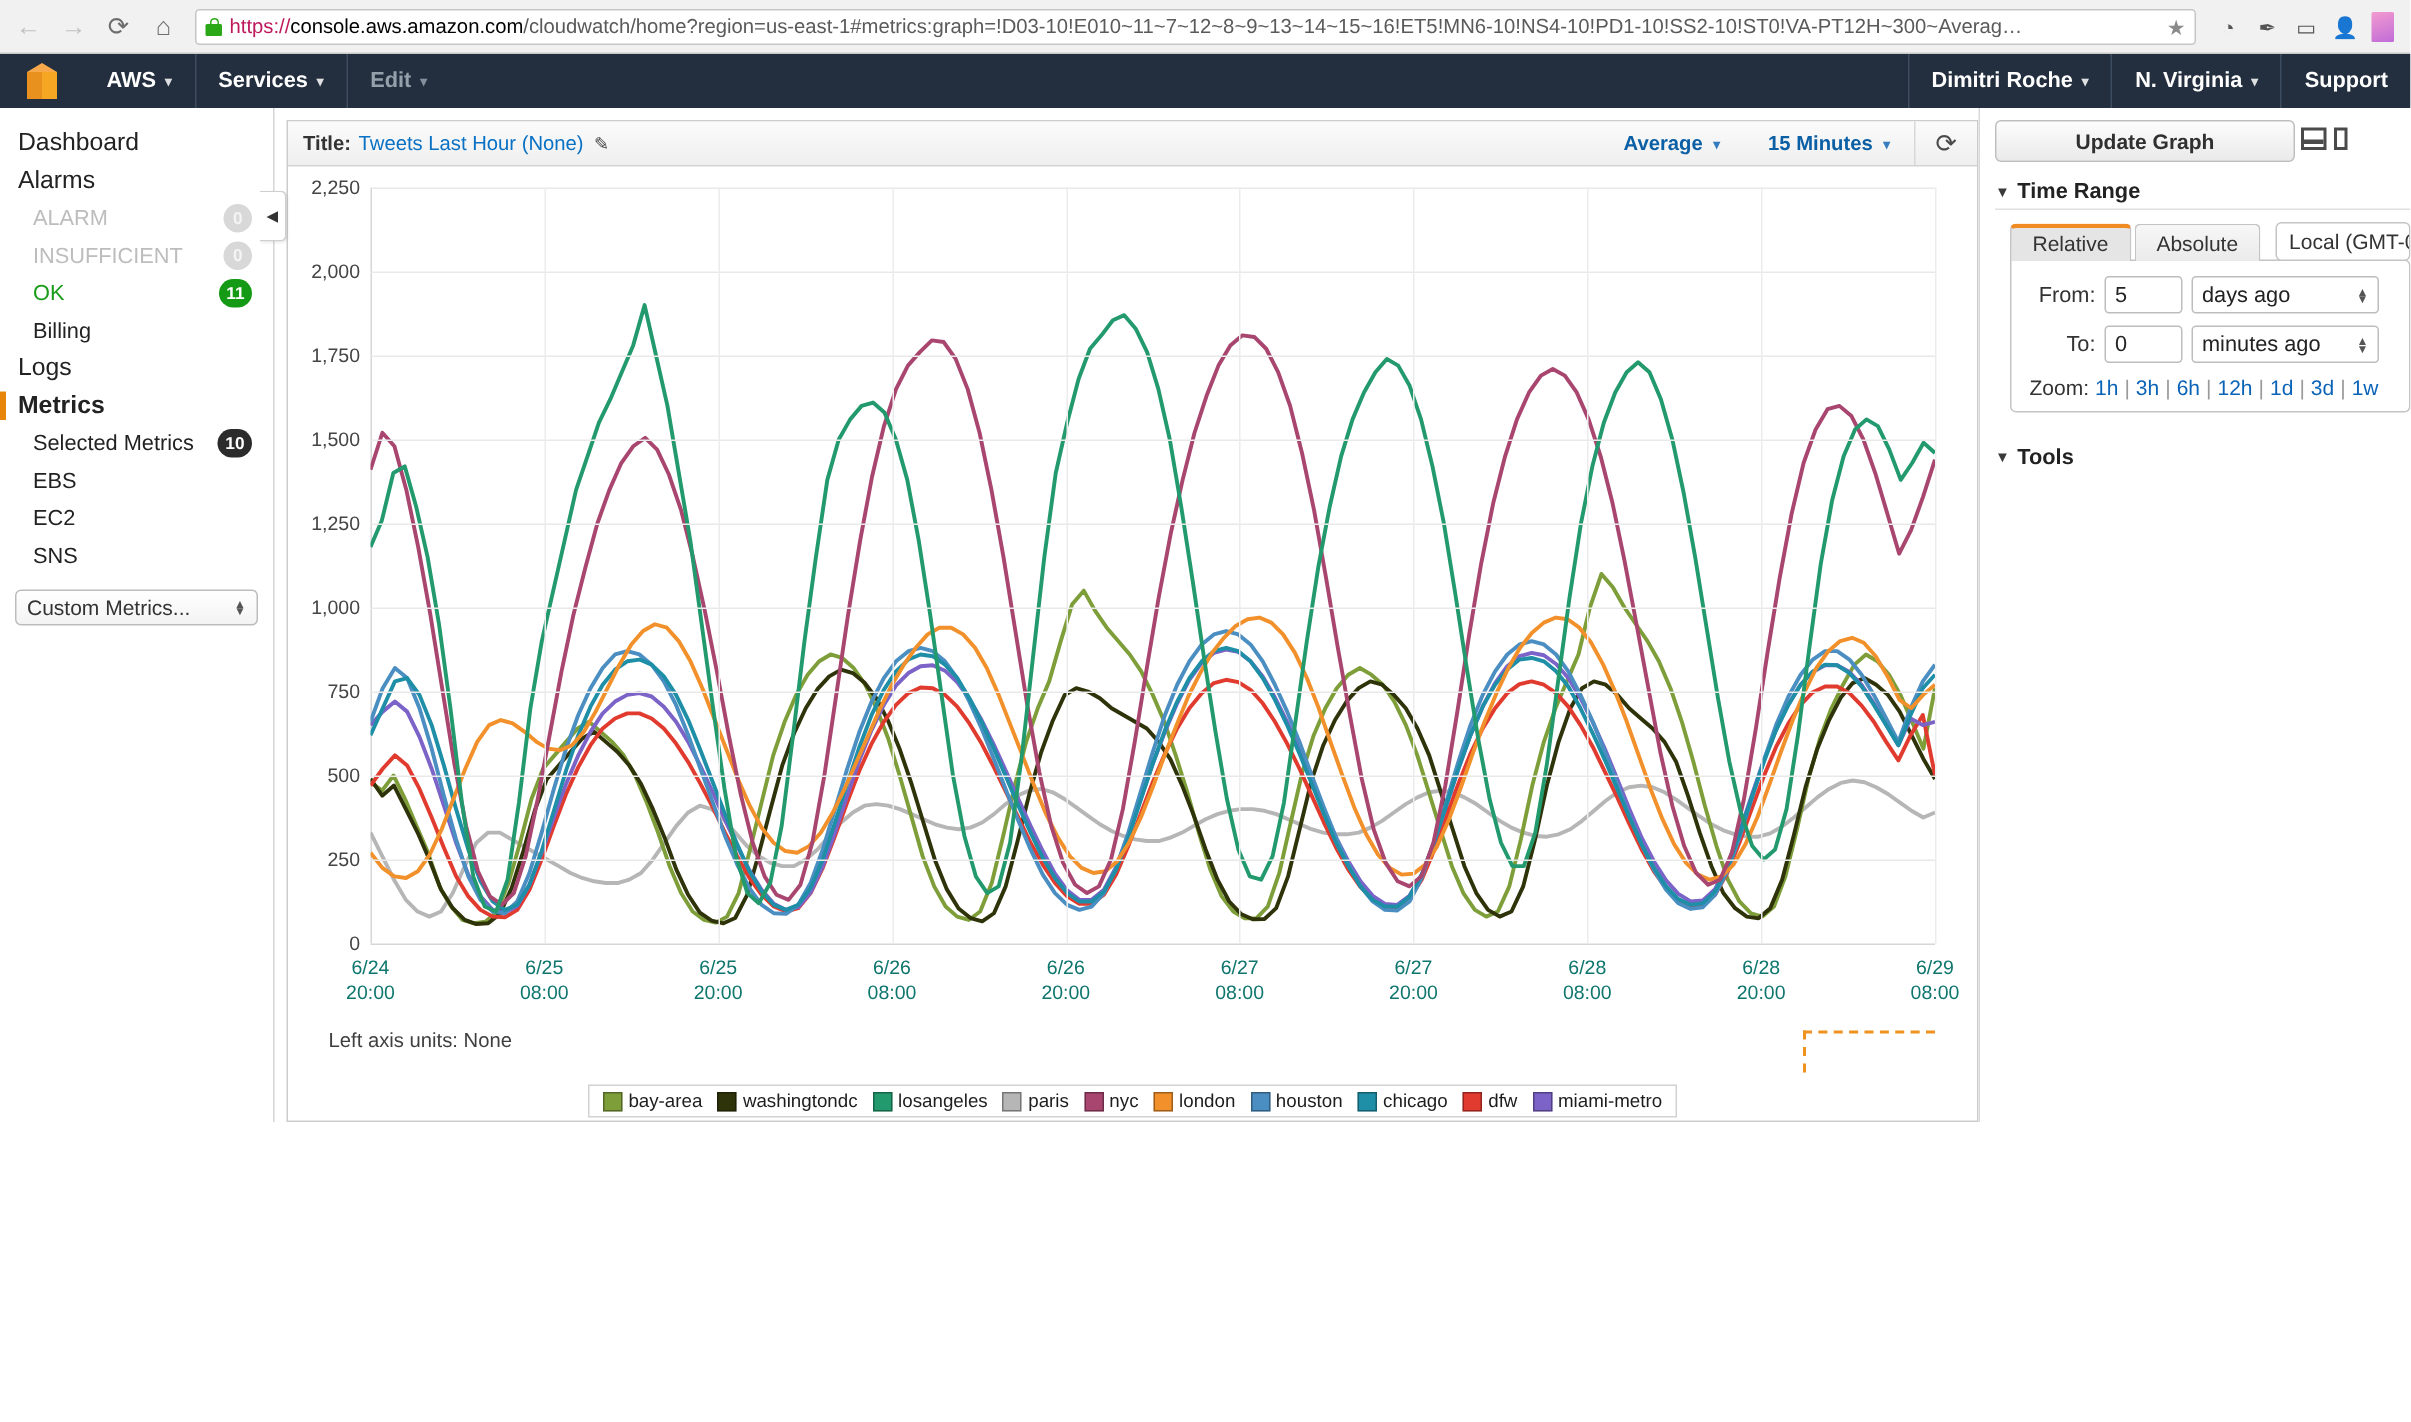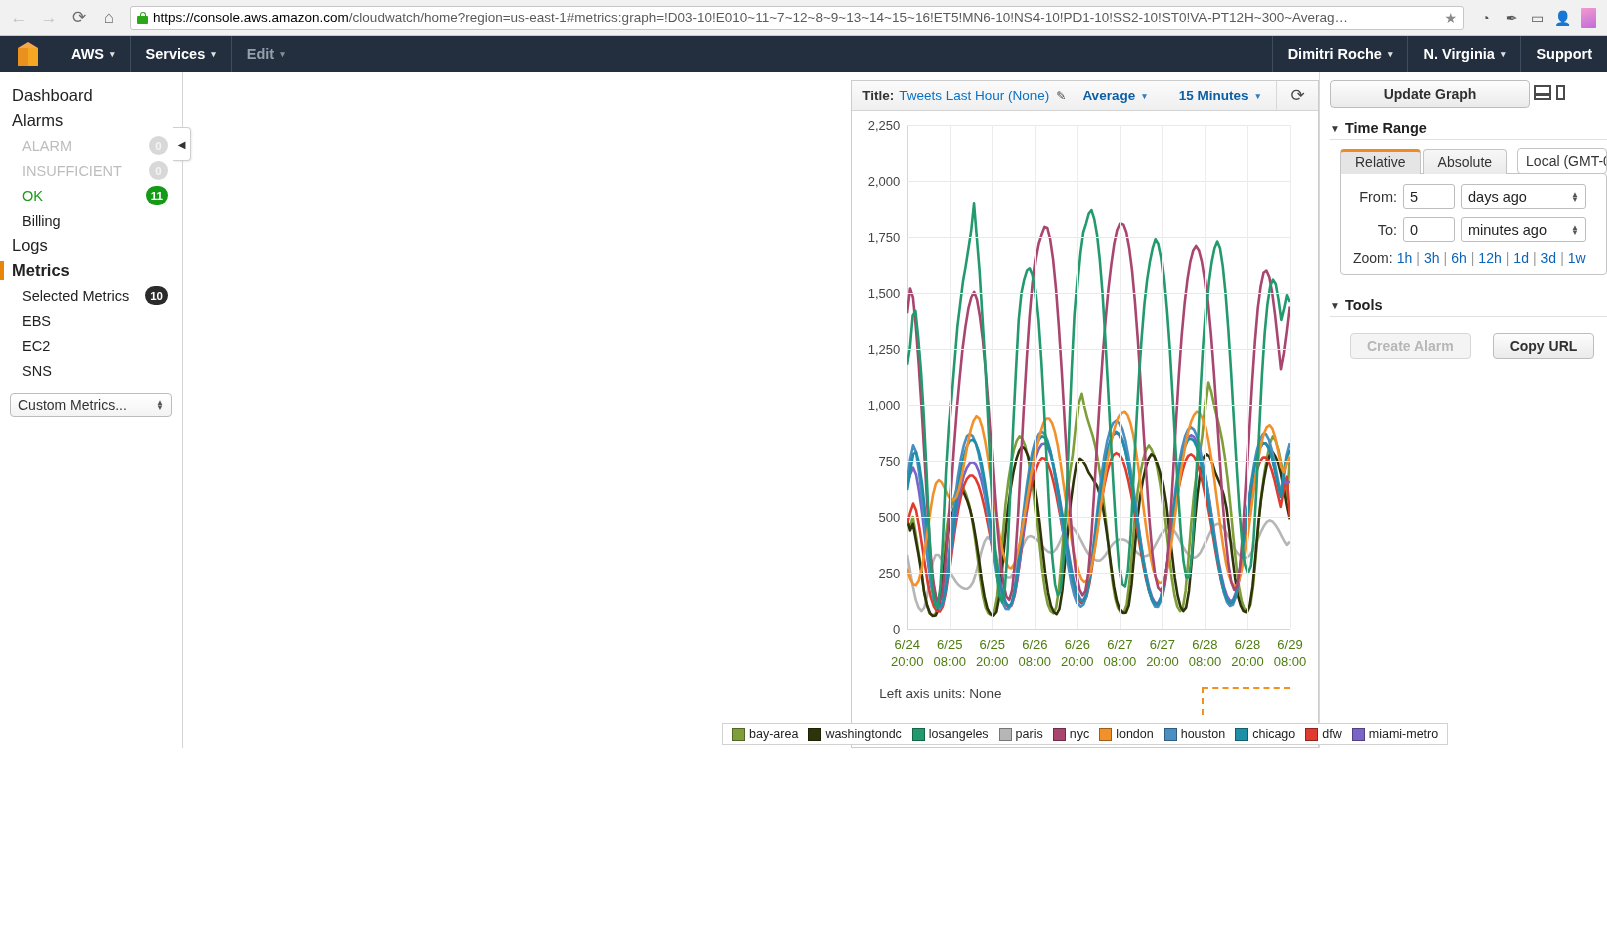--- a/index.html
+++ b/index.html
@@ -30,21 +30,21 @@
   }
   .lock{
     width:11px;height:12px;flex:0 0 auto;position:relative;
   }
   .lock .body{position:absolute;bottom:0;left:0;width:11px;height:8px;background:#2aa818;border-radius:1px;}
   .lock .shackle{position:absolute;top:0;left:2.5px;width:6px;height:6px;border:1.6px solid #2aa818;border-bottom:none;border-radius:3px 3px 0 0;}
   .url-text{
     font-size:13.5px; white-space:nowrap; overflow:hidden;
     color:#333; flex:1 1 auto; min-width:0; text-overflow:clip;
   }
-  .url-text .scheme{color:#000000;}
+  .url-text .scheme{color:#be185d;}
   .url-text .host{color:#000;}
   .url-text .path{color:#5a5a5a;}
   .star{flex:0 0 auto;color:#8a8a8a;font-size:14px;}
   .ext-icons{display:flex;align-items:center;gap:9px;padding:0 5px;flex:0 0 auto;}
   .ext-ico{width:17px;height:17px;display:flex;align-items:center;justify-content:center;color:#555;font-size:14px;}
   .ext-swatch{width:15px;height:20px;background:linear-gradient(160deg,#f39ad0,#c06cd8);border-radius:1px;}
 
   
   .aws-nav{
     height:36px;background:#232f3e;display:flex;align-items:center;color:#fff;
@@ -100,21 +100,21 @@
   }
   .stepper{display:flex;flex-direction:column;line-height:5px;font-size:8px;color:#555;}
   .collapse-tab{
     position:absolute;right:-9px;top:55px;width:18px;height:34px;
     background:#fff;border:1px solid #cfcfcf;border-left:none;border-radius:0 4px 4px 0;
     display:flex;align-items:center;justify-content:center;font-size:10px;color:#333;
     box-shadow:1px 1px 2px rgba(0,0,0,.08);z-index:5;
   }
 
   
-  .graph-col{flex:1 1 auto;padding:8px 0 0 8px;min-width:0;display:flex;flex-direction:column;align-items:flex-end;}
+  .graph-col{flex:1 1 auto;padding:8px 0 0 8px;min-width:0;display:flex;flex-direction:column;}
   .graph-panel{
     border:1px solid #ccc;background:#fff;display:flex;flex-direction:column;
     height:826px;
   }
   .graph-head{
     height:30px;background:linear-gradient(#fbfbfb,#efefef);border-bottom:1px solid #d3d3d3;
     display:flex;align-items:center;padding:0 0 0 10px;font-size:13.5px;
   }
   .title-lbl{font-weight:bold;color:#333;margin-right:5px;}
   .title-val{color:#0971c4;}
@@ -136,21 +136,21 @@
     position:absolute;right:calc(100% + 7px);transform:translateY(-50%);
     font-size:13px;color:#444;white-space:nowrap;
   }
   .gridline{position:absolute;left:0;right:0;height:1px;background:#e9e9e9;}
   .gridline.zero{background:#d6d6d6;}
   .vgrid{position:absolute;top:0;bottom:0;width:1px;background:#ececec;}
   .plot-border-l{position:absolute;left:0;top:0;bottom:0;width:1px;background:#d6d6d6;}
   .svg-plot{position:absolute;inset:0;width:100%;height:100%;}
   .xtick{
     position:absolute;top:calc(100% + 7px);transform:translateX(-50%);
-    text-align:center;font-size:13px;color:#4d7c0f;line-height:17px;white-space:nowrap;
+    text-align:center;font-size:13px;color:#0f766e;line-height:17px;white-space:nowrap;
   }
   .axis-units{
     position:absolute;left:27px;bottom:46px;font-size:13.5px;color:#3f3f3f;
   }
   .zoom-marquee{
     position:absolute;right:28px;bottom:32px;width:88px;height:28px;
     border:2px dashed #f0921e;border-right:none;border-bottom:none;
   }
   .legend{
     position:absolute;left:0;right:0;bottom:2px;display:flex;justify-content:center;
@@ -545,20 +545,14 @@
             <span class="bar">|</span>
             <a href="#">1w</a>
           </div>
       </div>
     </div>
 
     <div class="section-h">
       <span class="tri">▼</span>
       <span>Tools</span>
     </div>
-    <div class="panel-box">
-      <div class="tools-row">
-        <button class="btn tool disabled">Create Alarm</button>
-        <button class="btn tool">Copy URL</button>
-      </div>
-    </div>
   </div>
 </div>
 
 </body></html>

